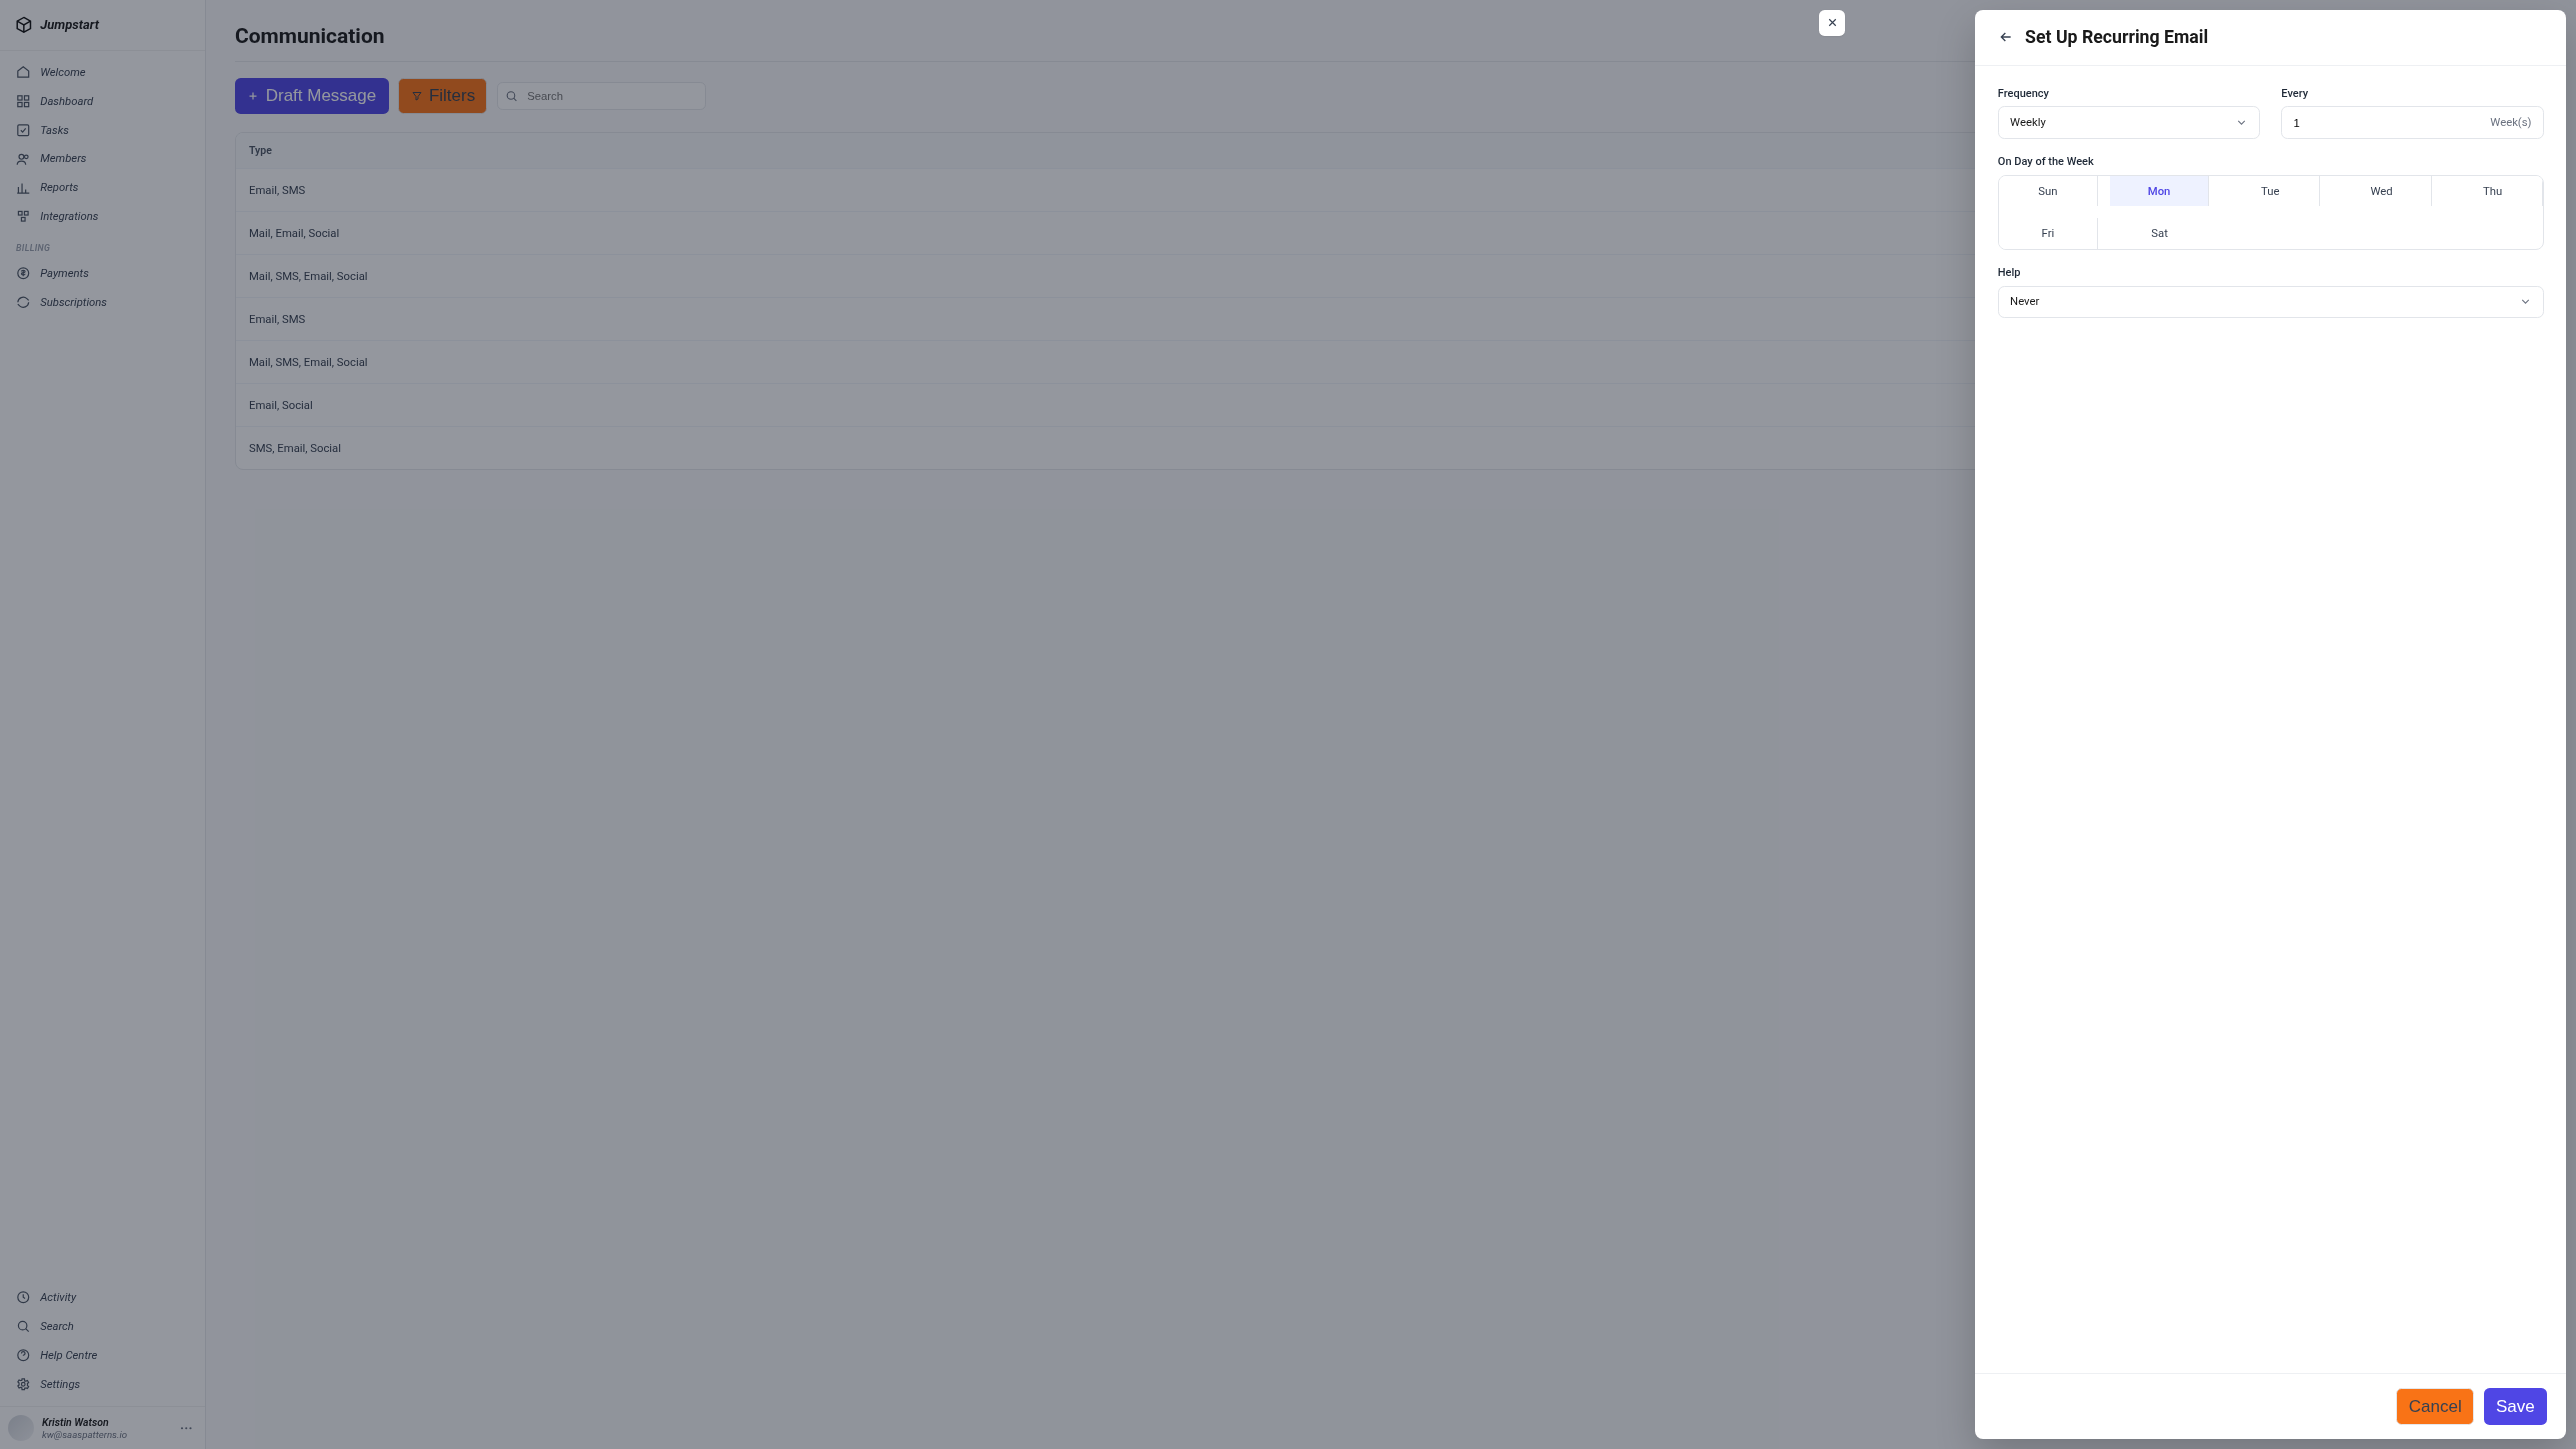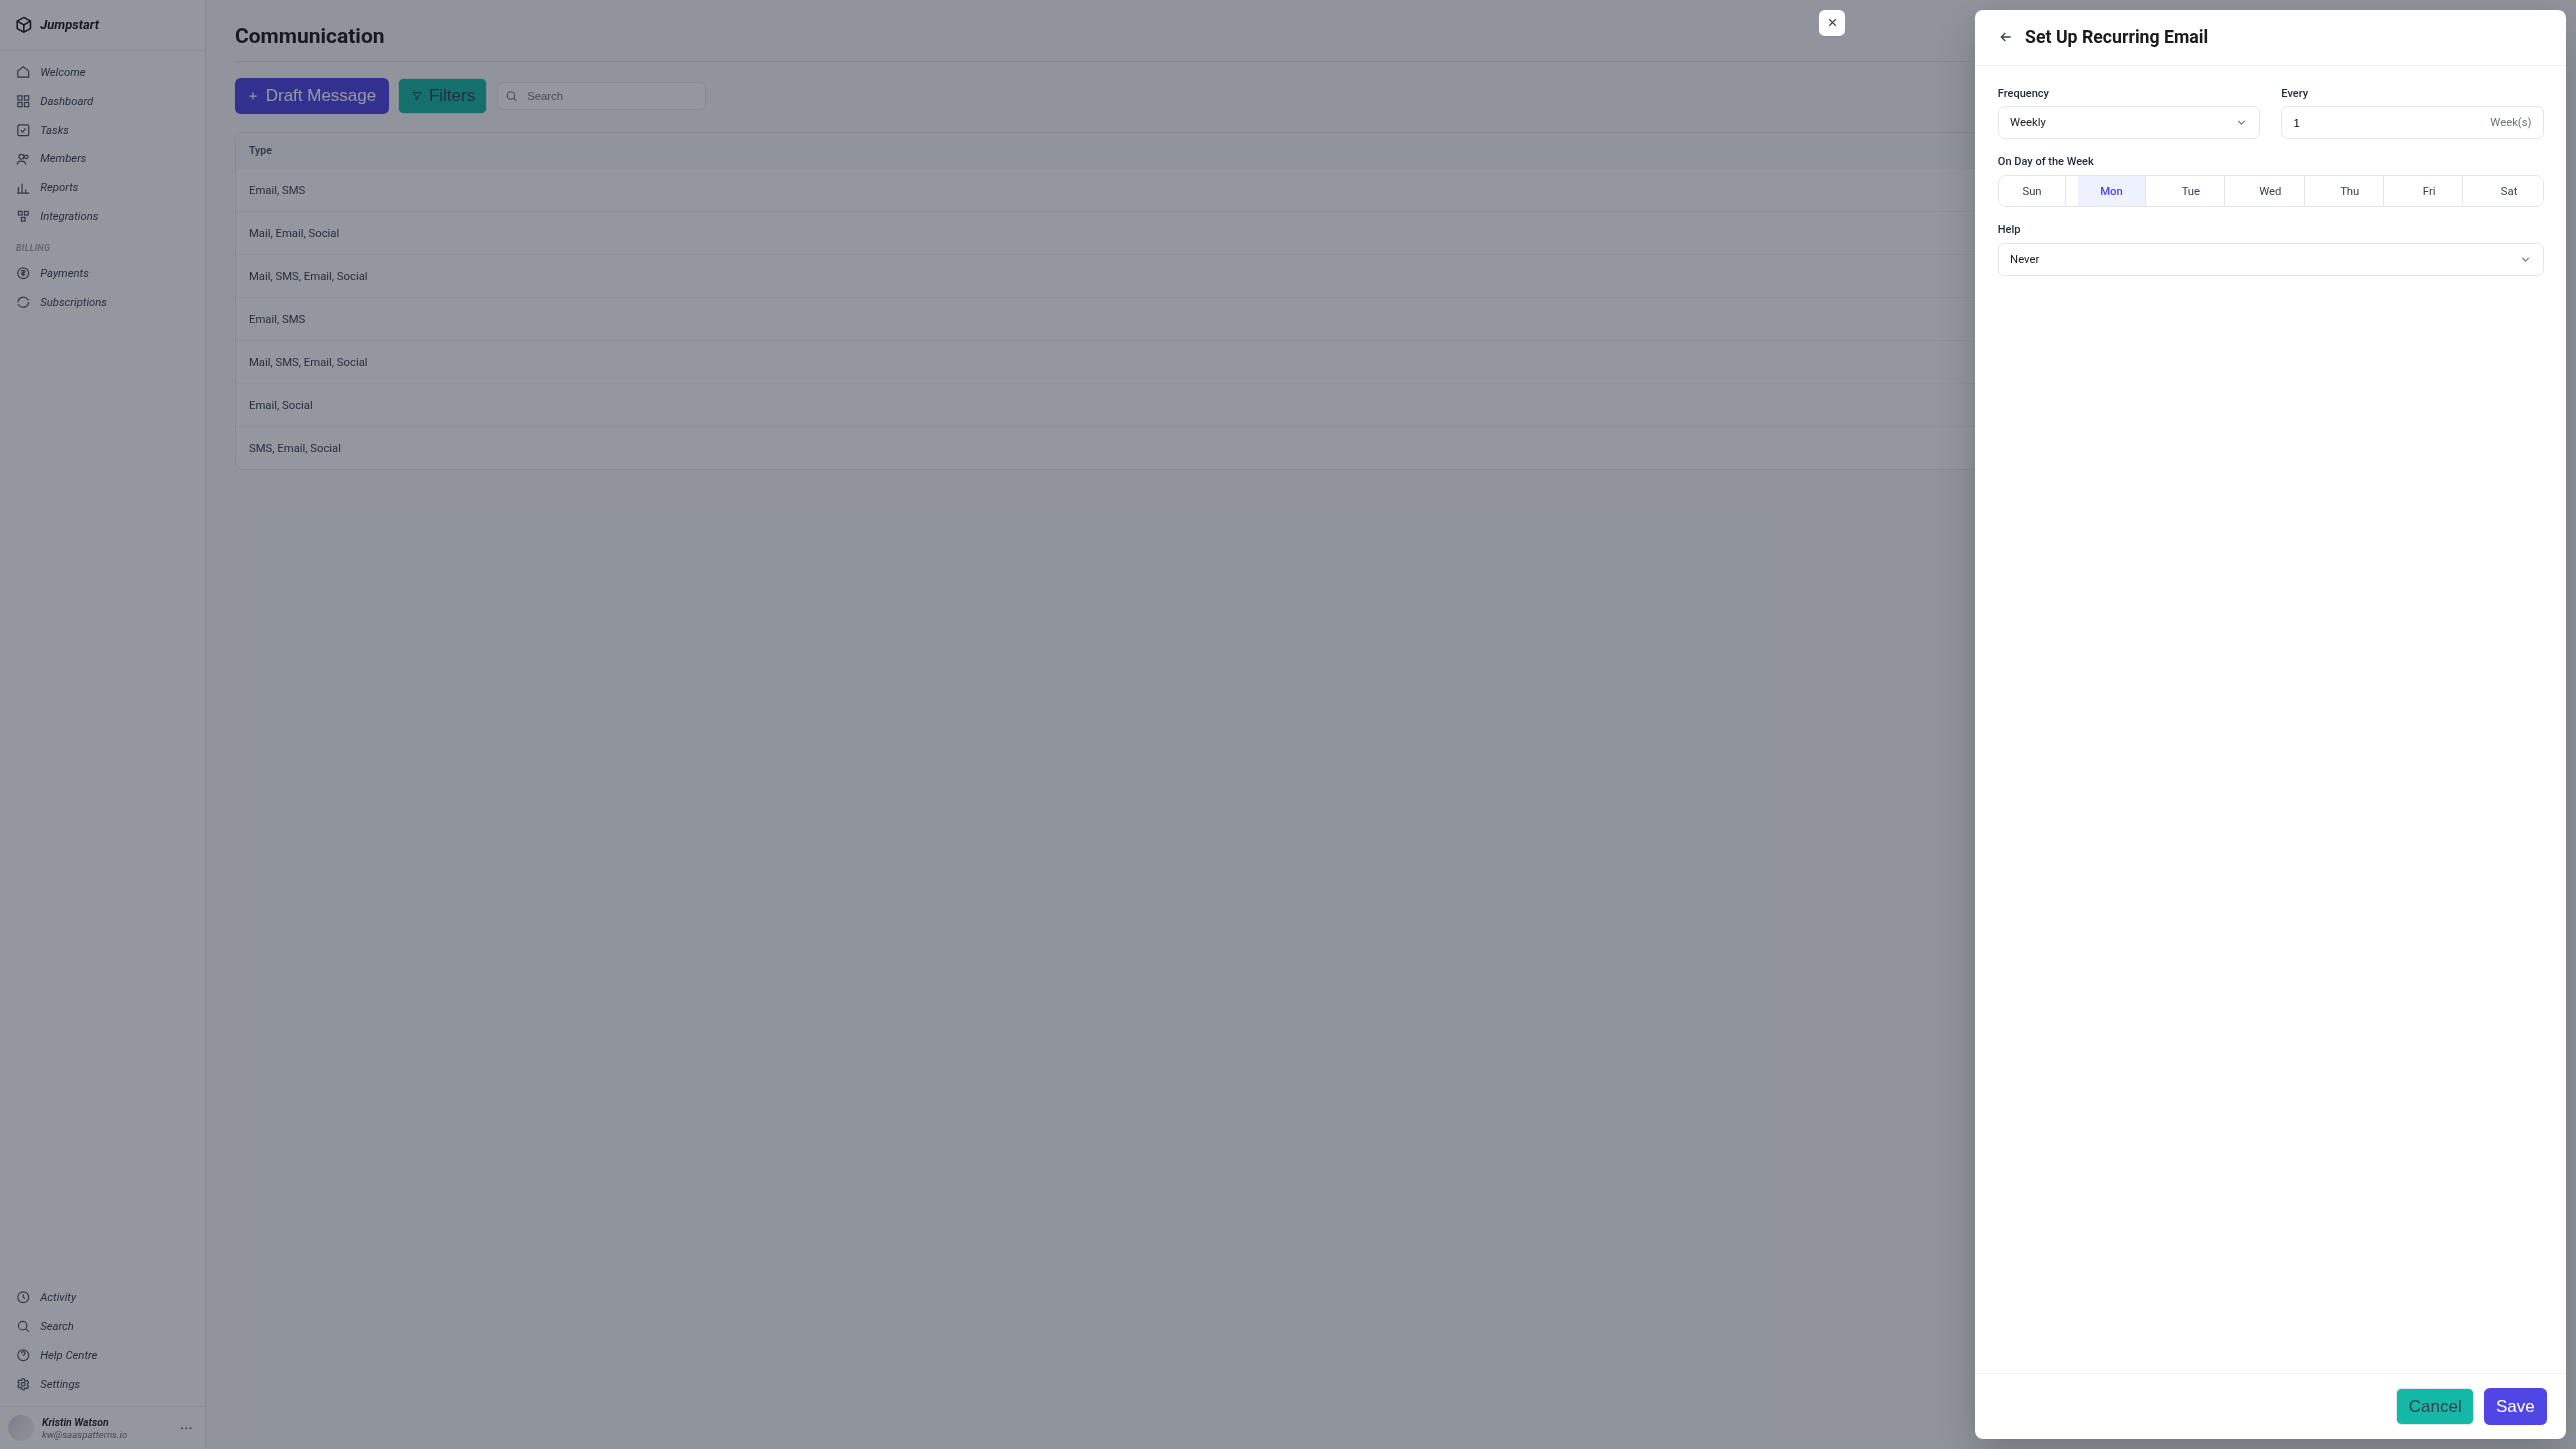--- a/index.html
+++ b/index.html
@@ -49,21 +49,21 @@
   .main { flex: 1; padding: 24px 29px; min-width: 0;}
   .page-title { font-size: 21px; font-weight: 700; margin-bottom: 13px; }
   .page-divider { height:0.8px; background:#e5e7eb; margin-bottom: 16px;}
   .toolbar { display: flex; gap: 9.7px; margin-bottom: 17.7px; align-items: center;}
   .btn {
     display: inline-flex; align-items: center; gap: 6.4px;
     padding: 7.2px 11.3px; border-radius: 5.6px; font-size: 17px; font-weight: 500;
     cursor: pointer; border: 0.8px solid transparent;
   }
   .btn-primary { background: #4f46e5; color: #fff; }
-  .btn-secondary { background: #14b8a6; border-color: #e5e7eb; color: #374151; }
+  .btn-secondary { background: #f97316; border-color: #e5e7eb; color: #374151; }
   .search-wrap { position: relative; flex: 0 0 209px;}
   .search-input {
     width: 100%; padding: 7.2px 9.7px 7.2px 29px; border: 0.8px solid #e5e7eb; border-radius: 5.6px;
     font-size: 11.3px; background: #fff;
   }
   .search-icon-pos { position: absolute; left: 8px; top: 50%; transform: translateY(-50%); color:#6b7280;}
   .table { border: 0.8px solid #e5e7eb; border-radius: 8px; overflow: hidden; background:#fff;}
   .thead { background: #f8fafc; padding: 11.3px 13px; font-size: 10.5px; font-weight: 600; color:#4b5563; display:flex;}
   .trow { padding: 14.5px 13px; border-top: 0.8px solid #f1f5f9; font-size: 11.3px; color:#374151;}
 
@@ -98,21 +98,21 @@
   .form-label { font-size: 11px; font-weight: 500; color: #1f2937; }
   .select, .text-input, .every-input {
     border: 0.8px solid #e2e5ea; border-radius: 6.4px; background: #fff;
     padding: 8.9px 11.3px; font-size: 11.3px; display: flex; align-items: center; justify-content: space-between;
   }
   .select { cursor: pointer; }
   .every-input { gap: 8px;}
   .every-num { border:none; outline:none; font-size:11.3px; width: 48px;}
   .every-unit { color: #6b7280; font-size: 11.3px;}
   .day-tabs {
-    display: grid; grid-template-columns: repeat(7, 1fr);
+    display: grid; grid-template-columns: repeat(5, 1fr);
     border: 0.8px solid #e2e5ea; border-radius: 8px; overflow:hidden;gap:12px;
   }
   .day-tab {
     text-align: center; padding: 8.9px 0; font-size: 11.3px; cursor: pointer;
     border-right: 0.8px solid #e2e5ea; background: #fff; color:#374151;
   }
   .day-tab:last-child { border-right: none;}
   .day-tab.selected { background: #eef2ff; color: #4f46e5; font-weight: 500;}
   .panel-footer {
     padding: 14.5px 19.3px; border-top: 0.8px solid #eef0f3;

